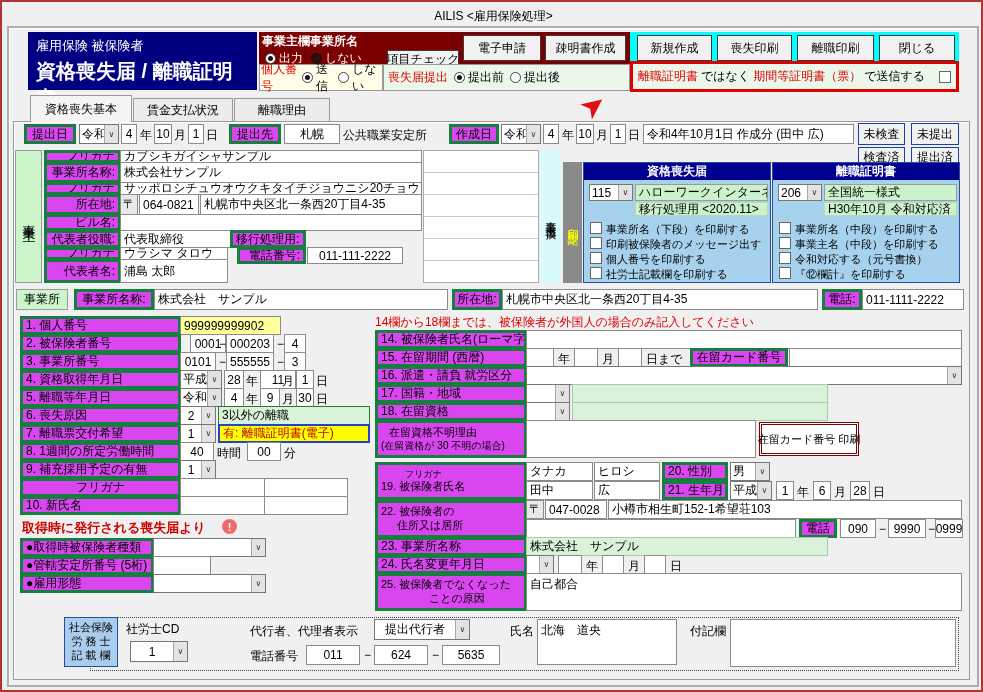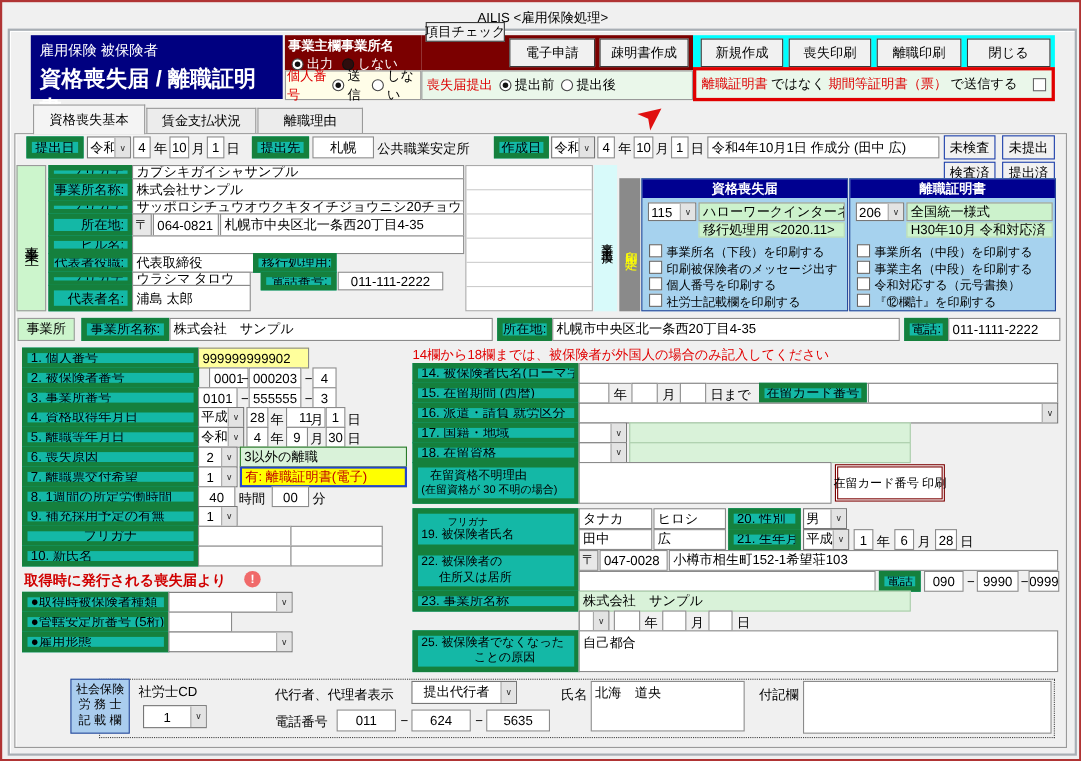--- a/index.html
+++ b/index.html
@@ -3,21 +3,21 @@
 <meta charset="utf-8">
 <style>
 *{margin:0;padding:0;box-sizing:border-box}
 html,body{background:#ffffff}
 body{font-family:"Liberation Sans","DejaVu Sans",sans-serif;color:#000}
 #root{position:relative;width:983px;height:692px;background:#f0f0f0;border:2px solid #b03434;overflow:hidden}
 .abs{position:absolute}
 .t{position:absolute;font-size:12px;white-space:nowrap;color:#000}
 .red{color:#dd0000}
 .s9{font-size:9px}.s10{font-size:10px}.s11{font-size:11px}.s13{font-size:13px}
-.bl{position:absolute;background:#14b8a6;border:5px solid #15803d;font-size:12px;display:flex;align-items:center;padding:0 3px;overflow:hidden;white-space:nowrap}
+.bl{position:absolute;background:#d946ef;border:3px solid #15803d;font-size:12px;display:flex;align-items:center;padding:0 3px;overflow:hidden;white-space:nowrap}
 .bl.c{justify-content:center}
 .bl.col{flex-direction:column;align-items:flex-start;justify-content:center;line-height:1.25}
 .f{position:absolute;background:#fff;border:1px solid #8b8b8b;font-size:12px;display:flex;align-items:center;padding:0 3px;overflow:hidden;white-space:nowrap}
 .f.c{justify-content:center;padding:0}
 .green{background:#d9f2d9}
 .green2{background:#ccf2cc}
 .yellow{background:#ffff9c}
 .combo{position:absolute;background:#fff;border:1px solid #767676;display:flex;overflow:hidden}
 .combo .tx{flex:1;font-size:12px;display:flex;align-items:center;padding:0 2px;overflow:hidden;white-space:nowrap}
 .combo .ar{width:14px;flex:none;background:#e3e3e3;border-left:1px solid #a9a9a9;display:flex;align-items:center;justify-content:center;font-size:8px;color:#333}
@@ -51,21 +51,21 @@
     <div style="font-size:12px;font-weight:bold">事業主欄事業所名</div>
     <div style="font-size:12px;display:flex;align-items:center">
       <span class="rd on"></span>
       <span>出力</span>
       <span class="rd dk" style="margin-left:8px"></span>
       <span>しない</span>
     </div>
   </div>
 
   <div class="abs" style="left:381px;top:30px;width:247px;height:32px;background:#7b0000"></div>
-  <div class="btn" style="left:385px;top:18px;width:72px;height:18px">項目チェック</div>
+  <div class="btn" style="left:385px;top:48px;width:72px;height:18px">項目チェック</div>
   <div class="btn" style="left:461px;top:33px;width:78px;height:26px">電子申請</div>
   <div class="btn" style="left:543px;top:33px;width:81px;height:26px">疎明書作成</div>
 
   <div class="abs" style="left:628px;top:30px;width:329px;height:32px;background:#00ffff"></div>
   <div class="btn" style="left:635px;top:33px;width:75px;height:26px">新規作成</div>
   <div class="btn" style="left:715px;top:33px;width:75px;height:26px">喪失印刷</div>
   <div class="btn" style="left:795px;top:33px;width:77px;height:26px">離職印刷</div>
   <div class="btn" style="left:877px;top:33px;width:76px;height:26px">閉じる</div>
 
   <div class="abs" style="left:257px;top:62px;width:124px;height:27px;background:#fffde8;border:1px solid #999;display:flex;align-items:center;font-size:12px;padding:0 1px">
@@ -377,20 +377,21 @@
   <div class="bl c" style="left:797px;top:517px;width:38px;height:19px">電話</div>
   <div class="f c" style="left:838px;top:517px;width:36px;height:19px">090</div>
   <div class="t" style="left:877px;top:520px">−</div>
   <div class="f c" style="left:886px;top:517px;width:38px;height:19px">9990</div>
   <div class="t" style="left:926px;top:520px">−</div>
   <div class="f c" style="left:933px;top:517px;width:28px;height:19px">0999</div>
 
   <div class="bl s11" style="left:373px;top:535px;width:152px;height:19px">23. 事業所名称</div>
   <div class="f green" style="left:524px;top:535px;width:302px;height:19px;border-color:#aacbaa">株式会社　サンプル</div>
 
+  <div class="bl s11" style="left:373px;top:553px;width:152px;height:19px">24. 氏名変更年月日</div>
   <div class="combo" style="left:524px;top:553px;width:28px;height:19px">
     <span class="tx"></span>
     <span class="ar">∨</span>
   </div>
   <div class="f" style="left:556px;top:553px;width:24px;height:19px"></div>
   <div class="t" style="left:584px;top:556px">年</div>
   <div class="f" style="left:600px;top:553px;width:22px;height:19px"></div>
   <div class="t" style="left:626px;top:556px">月</div>
   <div class="f" style="left:642px;top:553px;width:22px;height:19px"></div>
   <div class="t" style="left:668px;top:556px">日</div>

